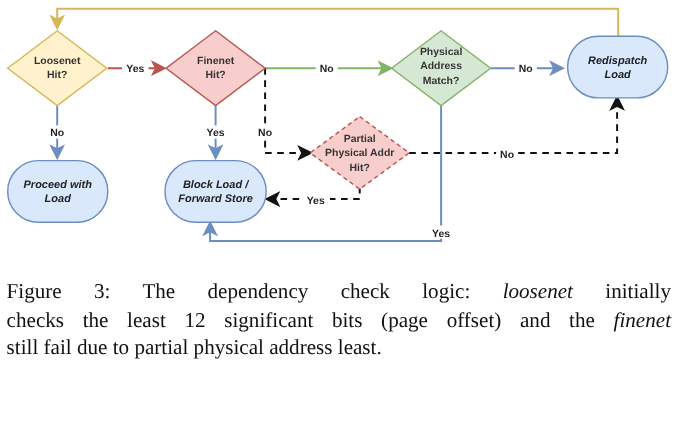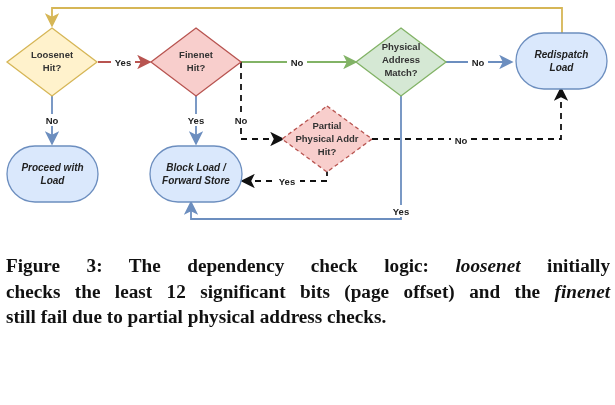--- a/index.html
+++ b/index.html
@@ -4,21 +4,21 @@
 <style>
   html, body { margin:0; padding:0; background:#ffffff; }
   body { width:615px; height:405px; position:relative; overflow:hidden; }
   #diagram { position:absolute; left:0; top:0; width:615px; height:235px; }
   .nodetext { font-family:"Liberation Sans", sans-serif; font-weight:bold; font-size:9.5px; fill:#333; }
   .nodetext-it { font-family:"Liberation Sans", sans-serif; font-weight:bold; font-style:italic; font-size:10px; fill:#222; }
   .edgelabel { font-family:"Liberation Sans", sans-serif; font-weight:bold; font-size:9.5px; fill:#222; }
   #caption {
     position:absolute; left:6px; top:253px; width:604px;
     font-family:"Liberation Serif", serif; font-size:19.2px; line-height:25.5px;
-    color:#111; text-align:justify;font-weight:bold;
+    color:#111; text-align:justify;
   }
   #caption .line { display:block; text-align:justify; text-align-last:justify; white-space:nowrap; }
   #caption .line.last { text-align-last:left; }
   #caption i { font-style:italic; }
 </style>
 </head>
 <body>
 
 <svg id="diagram" viewBox="0 0 615 235" xmlns="http://www.w3.org/2000/svg">
   <defs>
@@ -118,14 +118,14 @@
     <polygon points="327,106 372,139 327,172 282,139" fill="#f8cecc" stroke="#b85450" stroke-width="1.3" stroke-dasharray="4,3"></polygon>
     <text class="nodetext" x="327" y="129" text-anchor="middle">Partial</text>
     <text class="nodetext" x="327" y="142" text-anchor="middle">Physical  Addr</text>
     <text class="nodetext" x="327" y="155" text-anchor="middle">Hit?</text>
   </g>
 </svg>
 
 <div id="caption">
   <span class="line"><span>Figure 3: The dependency check logic: </span><i>loosenet</i><span> initially</span></span>
   <span class="line"><span>checks the least 12 significant bits (page offset) and the </span><i>finenet</i></span>
-  <span class="line last">still fail due to partial physical address checks.</span>
+  <span class="line last">still fail due to partial physical address least.</span>
 </div>
 
 </body></html>

